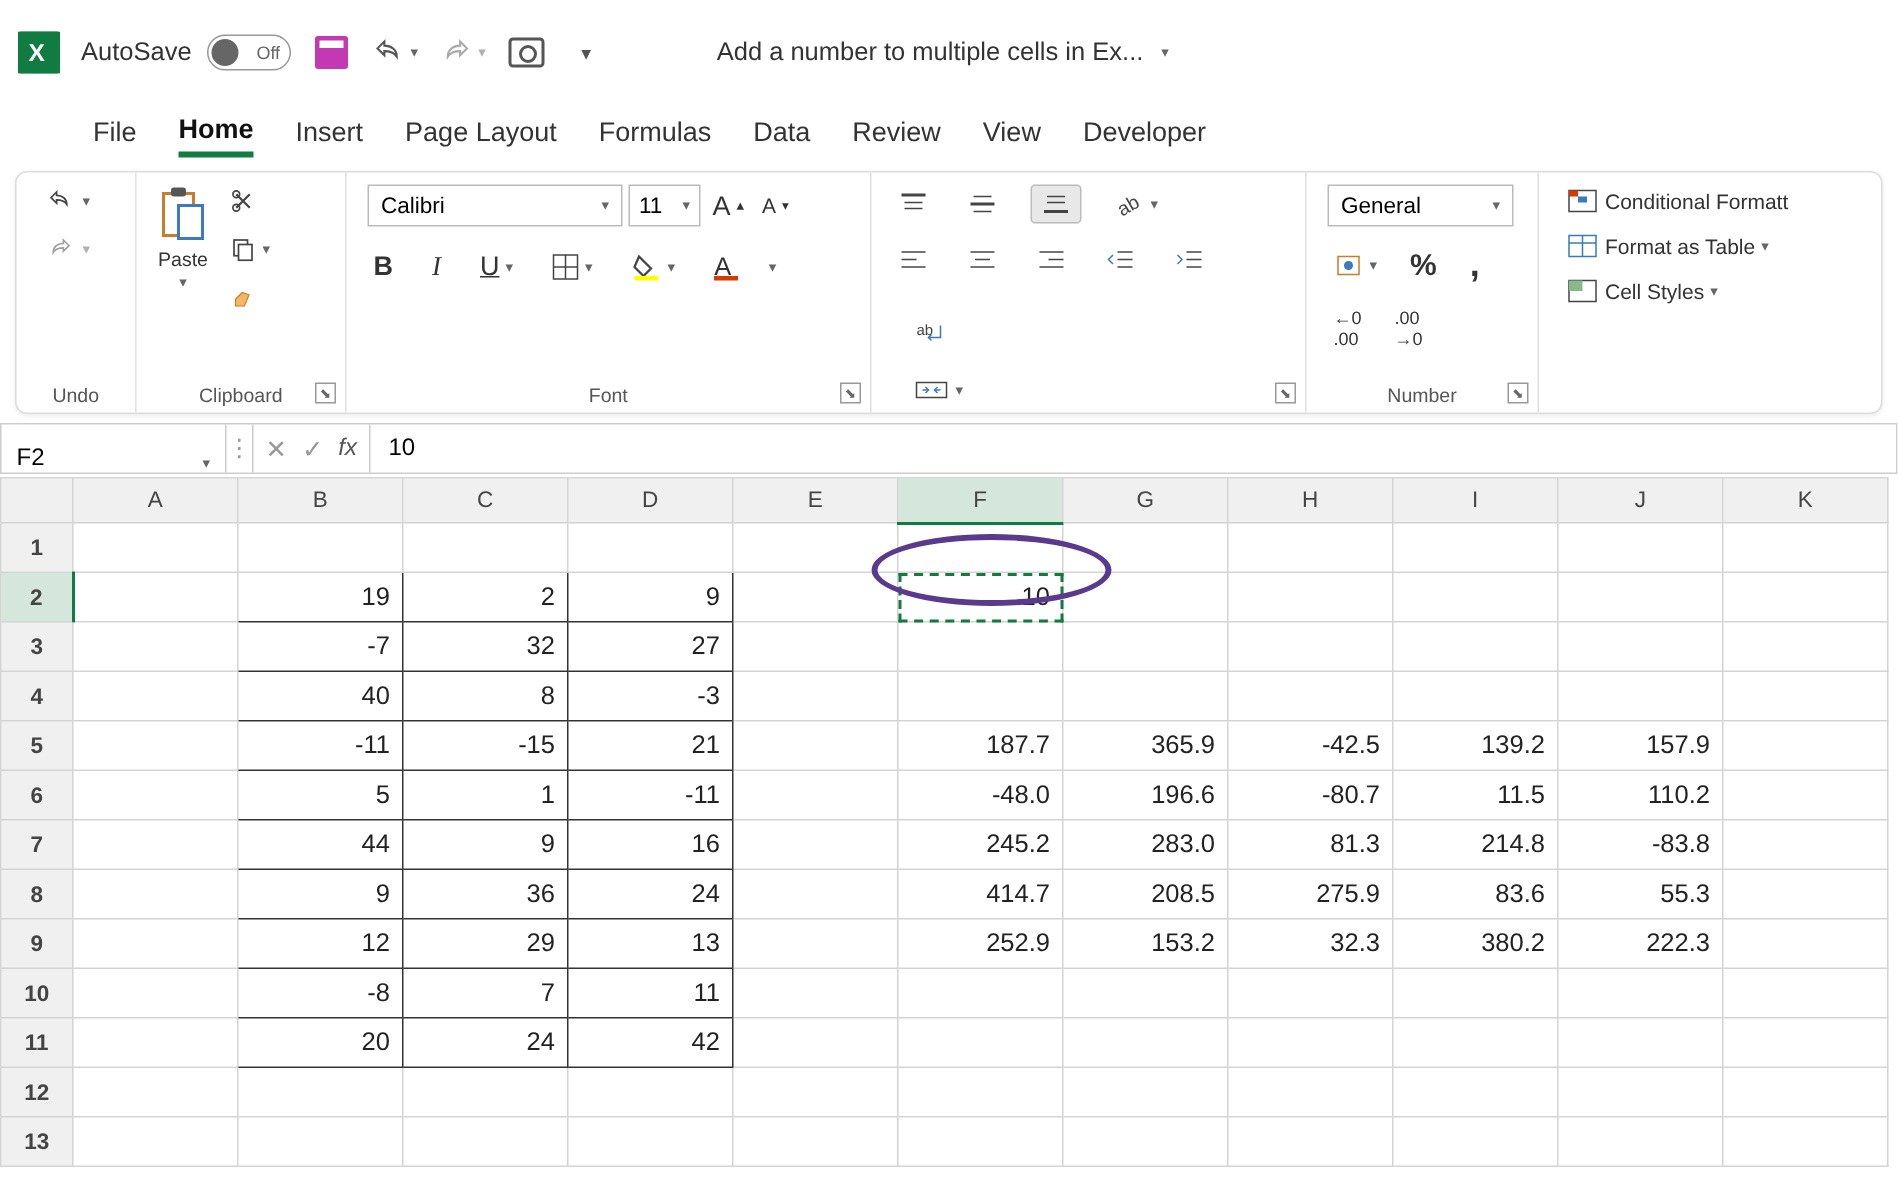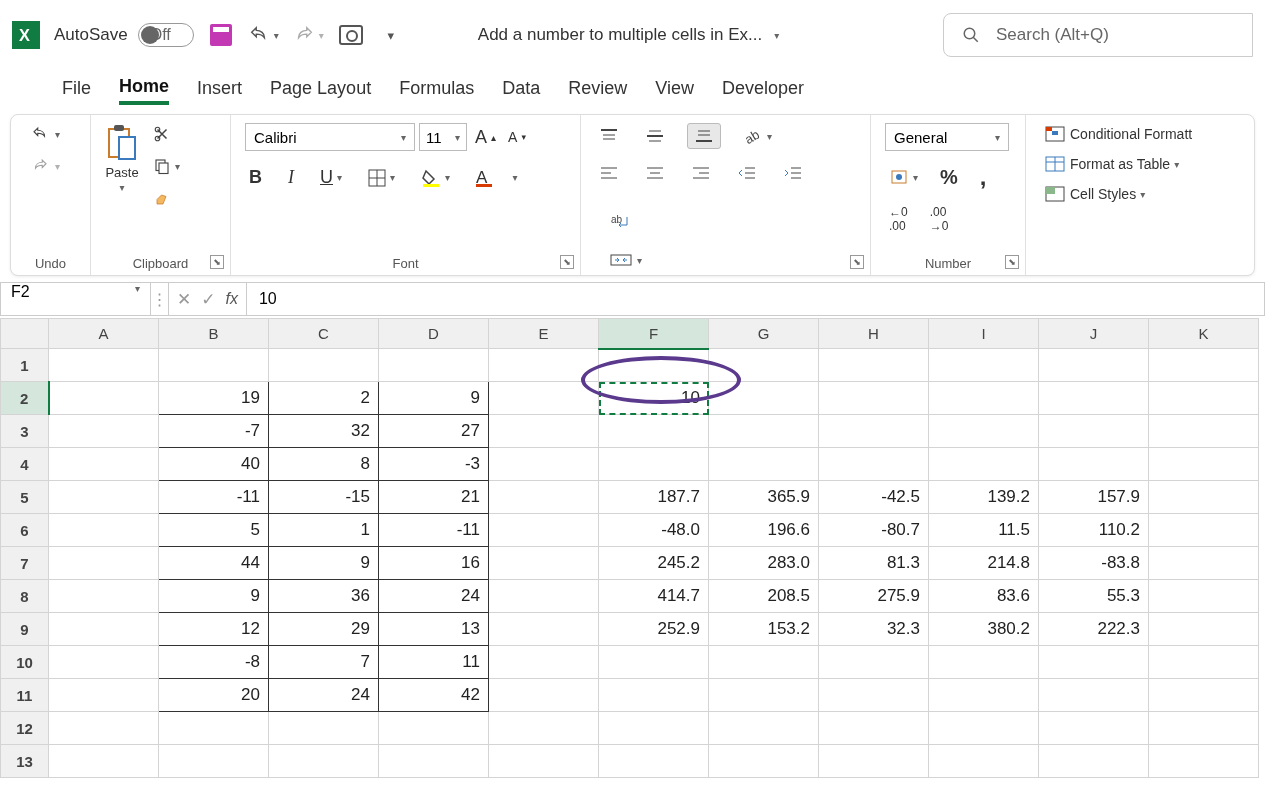--- a/index.html
+++ b/index.html
@@ -4,21 +4,21 @@
 <style>
 * { box-sizing: border-box; margin: 0; padding: 0; font-family: "Segoe UI", Arial, sans-serif; }
 body { background: #fff; width: 1265px; height: 793px; overflow: hidden; }
 
 
 .titlebar { height: 70px; display: flex; align-items: center; padding: 0 12px; gap: 14px; }
 .excel-icon { width: 28px; height: 28px; background: #107c41; color: #fff; display: flex; align-items: center; justify-content: center; font-weight: bold; font-size: 16px; border-radius: 2px; }
 .autosave { font-size: 17px; color: #333; display: flex; align-items: center; gap: 10px; }
 .toggle { width: 56px; height: 24px; border: 1px solid #999; border-radius: 12px; display: flex; align-items: center; padding: 2px; position: relative; }
 .toggle-knob { width: 18px; height: 18px; background: #666; border-radius: 50%; }
-.toggle-off { font-size: 16px; color: #666; position: absolute; right: 22px; }
+.toggle-off { font-size: 12px; color: #666; position: absolute; right: 6px; }
 .qat-btn { width: 26px; height: 26px; display: flex; align-items: center; justify-content: center; cursor: pointer; }
 .save-ic { width: 22px; height: 22px; background: #c239b3; border-radius: 2px; position: relative; }
 .save-ic::after { content: ""; position: absolute; top: 3px; left: 3px; right: 3px; height: 5px; background: #fff; }
 .undo-redo { display: flex; align-items: center; gap: 4px; color: #555; }
 .camera-ic { width: 24px; height: 20px; border: 2px solid #555; border-radius: 3px; position: relative; }
 .camera-ic::after { content: ""; position: absolute; width: 8px; height: 8px; border: 2px solid #555; border-radius: 50%; top: 3px; left: 5px; }
 .doc-title { font-size: 17px; color: #333; margin-left: 60px; display: flex; align-items: center; gap: 12px; }
 .search-box { margin-left: auto; width: 310px; height: 44px; border: 1px solid #ccc; border-top-left-radius: 8px; border-bottom-left-radius: 8px; display: flex; align-items: center; padding: 0 18px; gap: 16px; color: #666; font-size: 17px; }
 
 
@@ -39,21 +39,21 @@
 .font-row { display: flex; gap: 4px; align-items: center; }
 .font-name { width: 170px; height: 28px; border: 1px solid #bbb; padding: 0 8px; font-size: 15px; background: #fff; display: flex; align-items: center; justify-content: space-between; }
 .font-size { width: 48px; height: 28px; border: 1px solid #bbb; padding: 0 6px; font-size: 15px; background: #fff; display: flex; align-items: center; justify-content: space-between; }
 .number-fmt { width: 124px; height: 28px; border: 1px solid #bbb; padding: 0 8px; font-size: 15px; background: #fff; display: flex; align-items: center; justify-content: space-between; }
 
 .col { display: flex; flex-direction: column; gap: 10px; }
 .row { display: flex; gap: 10px; align-items: center; }
 
 
 .formula-bar { height: 34px; border: 1px solid #ccc; margin: 6px 0 0 0; display: flex; align-items: stretch; }
-.name-box { width: 150px; border-right: 1px solid #ccc; display: flex; align-items: flex-start; padding: 0 10px; font-size: 16px; justify-content: space-between; }
+.name-box { width: 150px; border-right: 1px solid #ccc; display: flex; align-items: flex-end; padding: 0 10px; font-size: 16px; justify-content: space-between; }
 .fb-btns { display: flex; align-items: center; border-right: 1px solid #ccc; padding: 0 8px; gap: 10px; color: #999; }
 .fx { font-style: italic; color: #555; font-size: 16px; }
 .formula-input { flex: 1; padding: 0 12px; display: flex; align-items: center; font-size: 16px; }
 
 
 .grid-wrap { position: relative; margin-top: 2px; }
 .grid { border-collapse: collapse; table-layout: fixed; }
 .grid th, .grid td { border: 1px solid #d4d4d4; height: 33px; font-size: 17px; color: #222; background: #fff; }
 .grid thead th { background: #f0f0f0; font-weight: normal; text-align: center; height: 30px; font-size: 15px; color: #444; }
 .grid .rowhdr { background: #f0f0f0; width: 48px; text-align: center; font-size: 15px; color: #444; }
@@ -102,27 +102,20 @@
   </div>
   <div class="qat-btn">
       <div class="camera-ic"></div>
     </div>
   <div class="qat-btn">
       <span style="font-size:13px;color:#555">▾</span>
     </div>
   <div class="doc-title">
     <span>Add a number to multiple cells in Ex...</span>
     <span class="caret">▾</span>
-  </div>
-  <div class="search-box">
-    <svg width="18" height="18" viewBox="0 0 24 24">
-        <circle cx="10" cy="10" r="7" fill="none" stroke="#666" stroke-width="2"></circle>
-        <line x1="15" y1="15" x2="21" y2="21" stroke="#666" stroke-width="2"></line>
-      </svg>
-    <span>Search (Alt+Q)</span>
   </div>
 </div>
 
 <div class="tabs" id="tabs">
     <div class="tab">File</div>
     <div class="tab active">Home</div>
     <div class="tab">Insert</div>
     <div class="tab">Page Layout</div>
     <div class="tab">Formulas</div>
     <div class="tab">Data</div>

